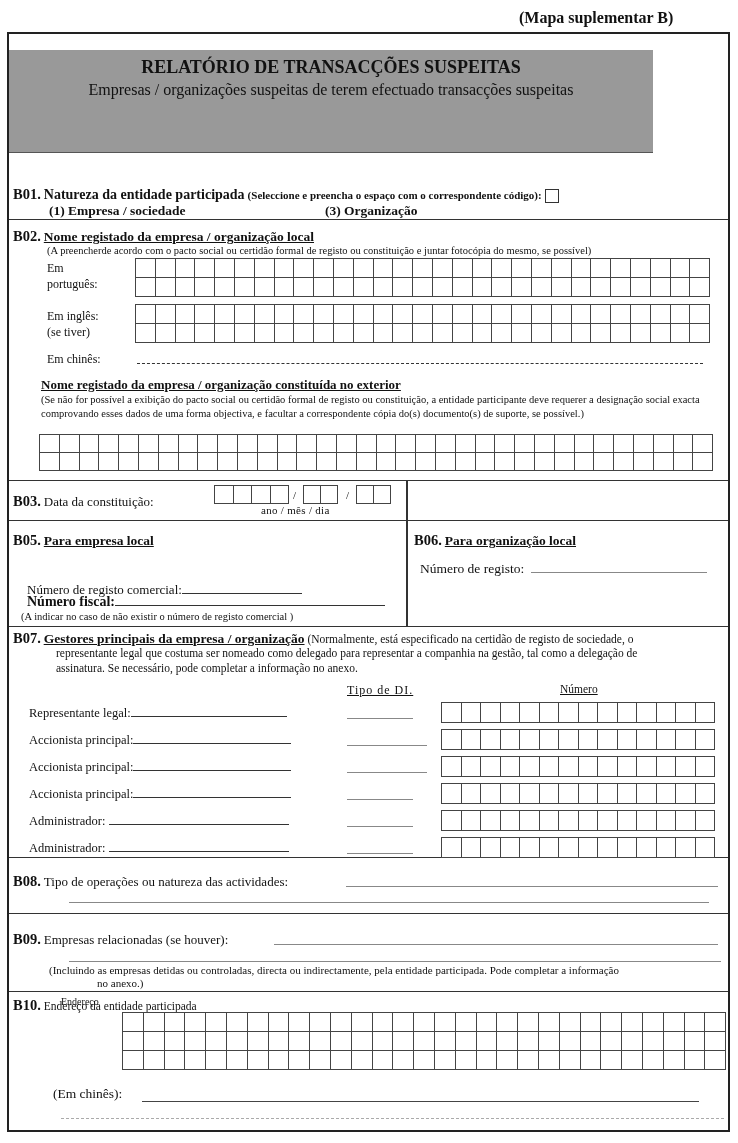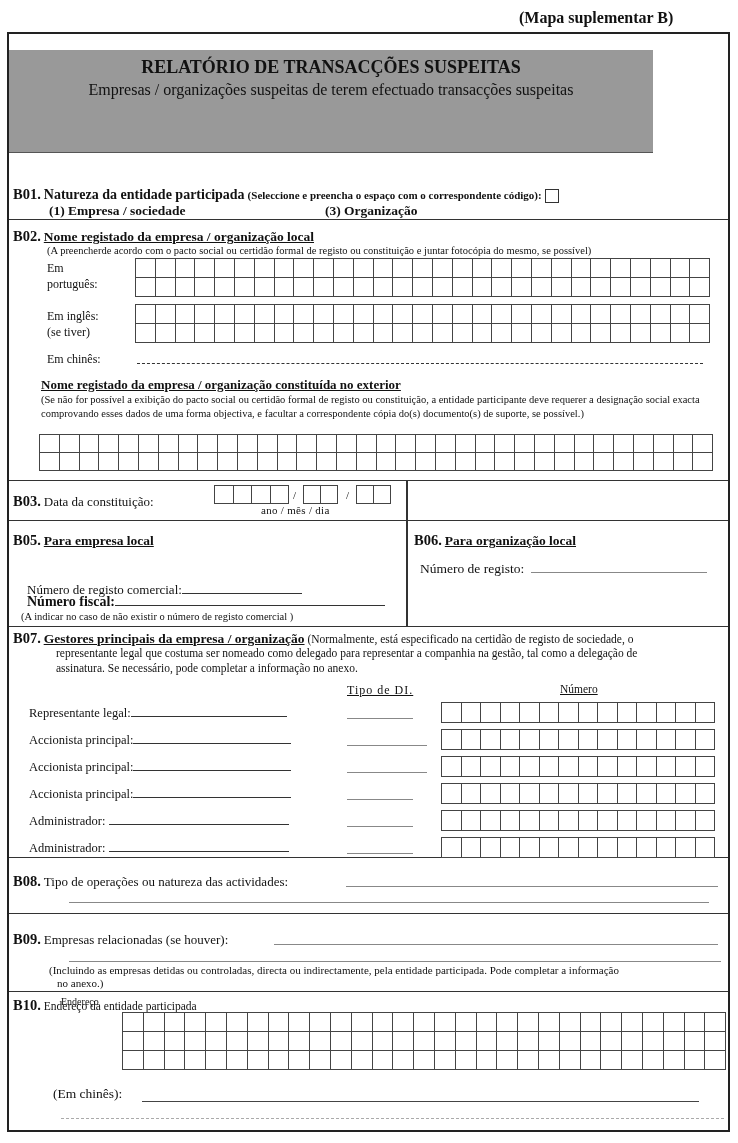--- a/index.html
+++ b/index.html
@@ -465,21 +465,21 @@
 
   <div class="sec" style="top:880px;height:78px;">
     <div class="abs" style="left:4px;top:17px;">
       <span class="code">B09.</span>
       <span style="font-size:13px;">Empresas relacionadas (se houver):</span>
     </div>
     <div class="gline" style="left:265px;top:18px;width:444px;height:13px;"></div>
     <div class="gline" style="left:60px;top:35px;width:652px;height:13px;"></div>
     <div class="abs" style="left:40px;top:50px;font-size:11px;line-height:13px;">
       <div>(Incluindo as empresas detidas ou controladas, directa ou indirectamente, pela entidade participada. Pode completar  a informação</div>
-      <div style="padding-left:8px;">no anexo.)</div>
+      <div style="padding-left:8px;margin-left:40px;">no anexo.)</div>
     </div>
   </div>
 
   <div class="abs" style="left:0;top:958px;width:719px;height:138px;">
     <div class="abs" style="left:4px;top:5px;">
       <span class="code">B10.</span>
       <span style="font-size:11.5px;">Endereço da entidade participada</span>
     </div>
     <div class="abs" style="left:52px;top:4px;font-size:10px;">Endereço</div>
     <div class="grid" id="grid-addr" style="left: 113px; top: 20px; grid-template-columns: repeat(29, 20.8px); grid-template-rows: repeat(3, 19px);">

